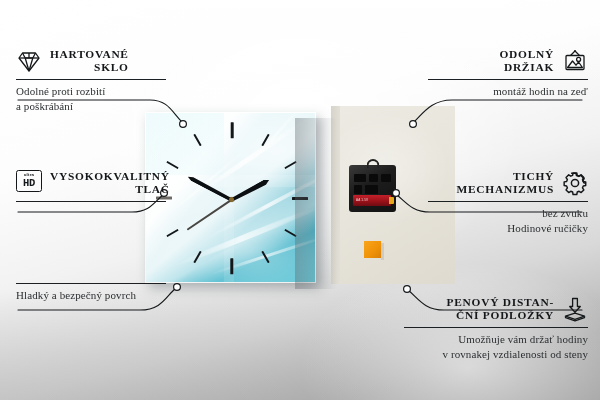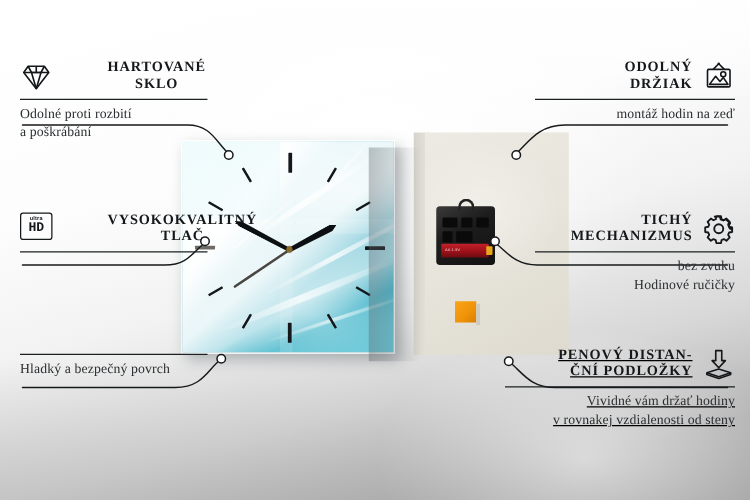--- a/index.html
+++ b/index.html
@@ -263,21 +263,21 @@
   .callout .desc {
     font-family: "Liberation Serif", serif;
     font-size: 11px;
     line-height: 1.38;
     color: #2b2f31;
     margin-top: 4px;
     letter-spacing: 0.1px;
     white-space: nowrap;
   }
   .callout.left  .head   { justify-content: flex-start; }
-  .callout.left  .titles { align-items: center; margin-left: 36px; }
+  .callout.left  .titles { align-items: flex-end; }
   .callout.left  .desc   { text-align: left; }
   .callout.right .head   { justify-content: flex-end; flex-direction: row; }
   .callout.right .titles { align-items: flex-end; }
   .callout.right .desc   { text-align: right; }
 
   .ico { width: 26px; height: 26px; flex: 0 0 26px; }
   .ico svg { display: block; width: 26px; height: 26px; }
 
   
   .hd-badge {
@@ -485,36 +485,36 @@
           </svg>
       </span>
     </div>
     <div class="rule"></div>
     <div class="desc">
       <div>bez zvuku</div>
       <div>Hodinové ručičky</div>
     </div>
   </div>
 
-  <div class="callout right" style="right:12px; top:278px; width:184px;text-decoration:underline;">
+  <div class="callout right" style="right:12px; top:296px; width:184px;">
     <div class="head">
       <span class="titles">
         <span class="t-line">PENOVÝ DISTAN-</span>
         <span class="t-line">ČNÍ PODLOŽKY</span>
       </span>
       <span class="ico">
         <svg viewBox="0 0 26 26">
             <g fill="none" stroke="#15181a" stroke-width="1.3" stroke-linejoin="round">
           <path d="M10.6 2.5 h4.8 v8.0 h2.9 L13 16.2 L7.7 10.5 h2.9 Z"></path>
           <path d="M13 17.2 L3.5 20.2 L13 23.4 L22.5 20.2 Z"></path>
           <path d="M3.5 20.2 v1.4 L13 24.8 L22.5 21.6 v-1.4"></path>
         </g>
           </svg>
       </span>
     </div>
     <div class="rule"></div>
     <div class="desc">
-      <div>Vividné vám držať hodiny</div>
+      <div>Umožňuje vám držať hodiny</div>
       <div>v rovnakej vzdialenosti od steny</div>
     </div>
   </div>
 
 </div>
 
 </body></html>

